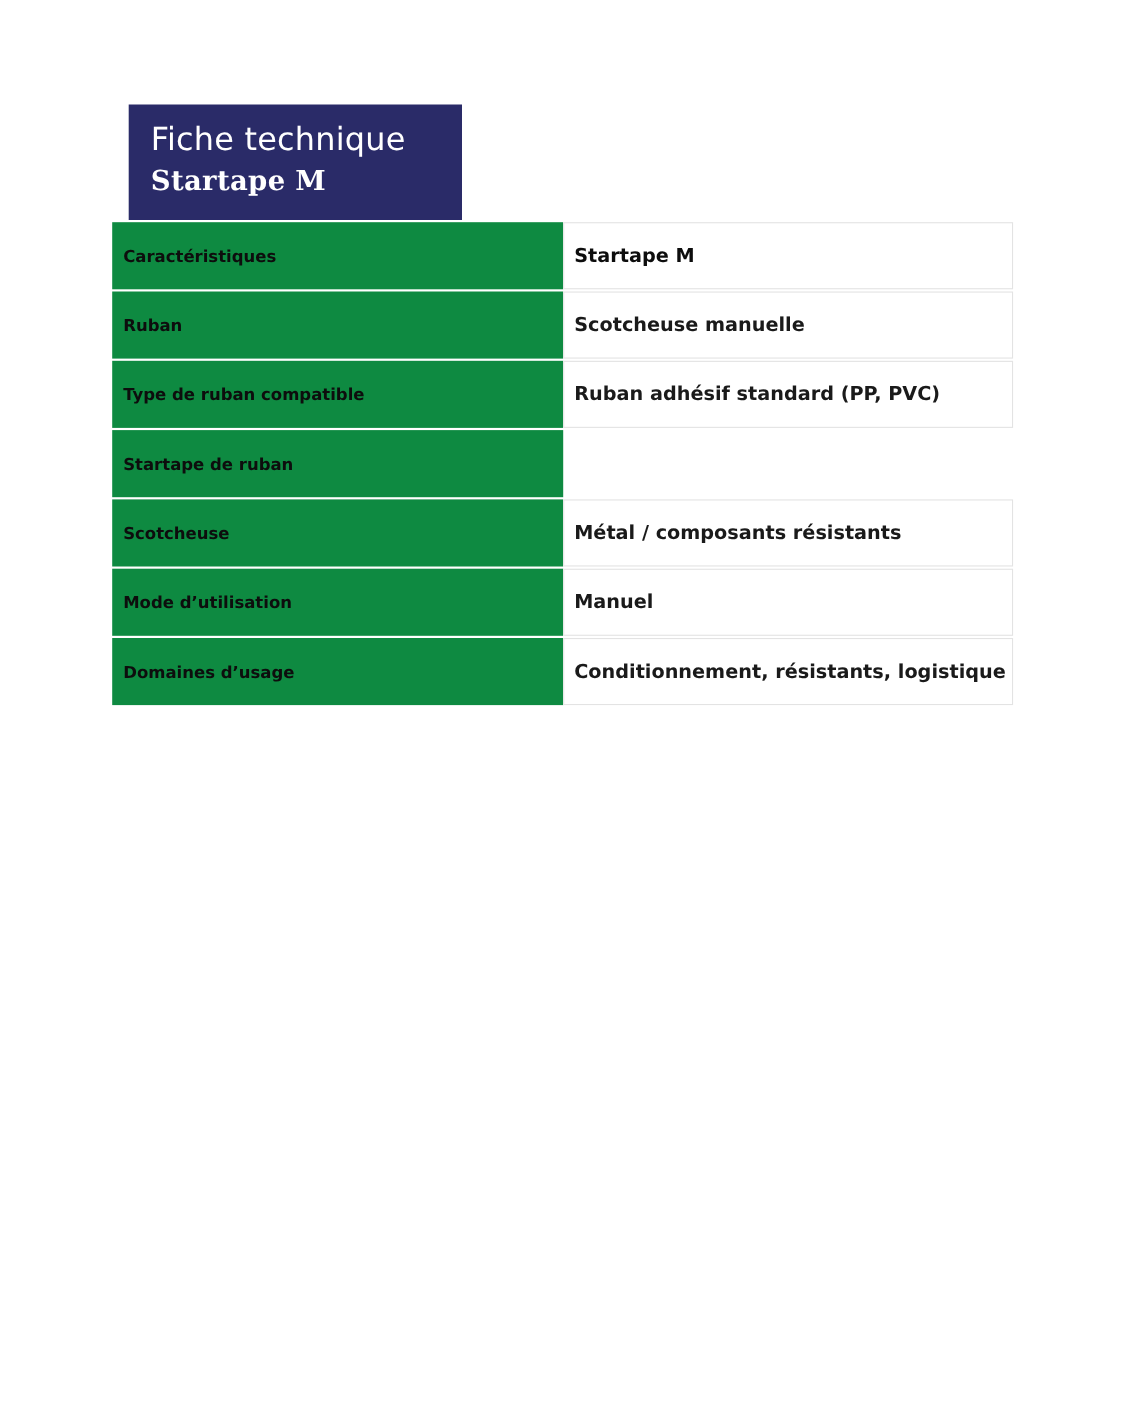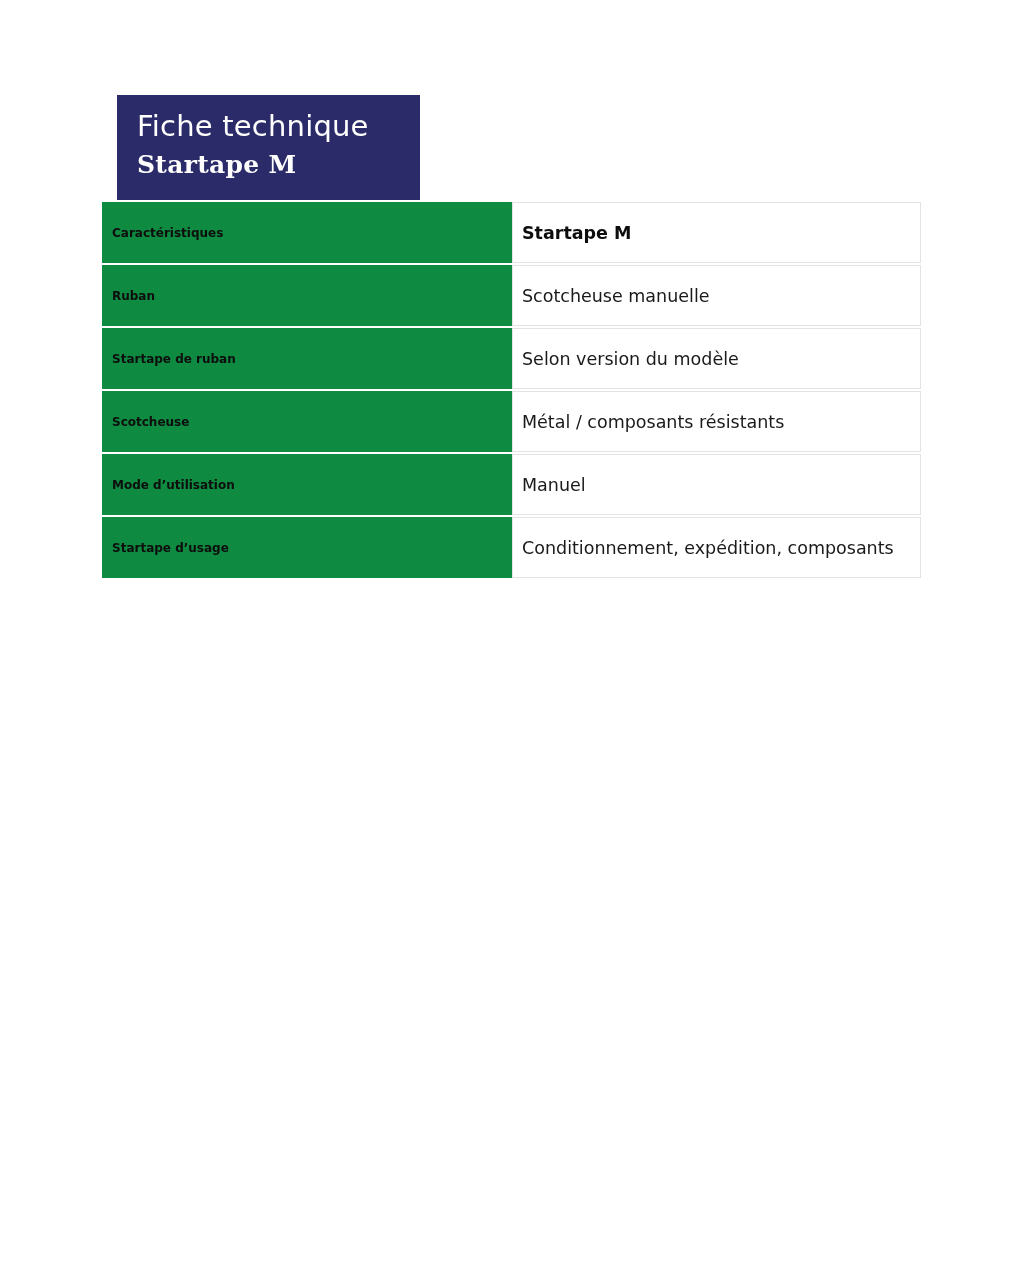--- a/index.html
+++ b/index.html
@@ -52,33 +52,33 @@
   .spec-row {
     display: flex;
     height: 61px;
   }
   .cell-label {
     width: 410px;
     box-sizing: border-box;
     background: #0e8a41;
     color: #0d0d0d;
     font-weight: 700;
-    font-size: 12px;
+    font-size: 15px;
     display: flex;
     align-items: center;
     padding-left: 10px;
     flex-shrink: 0;
   }
   .cell-value {
     flex: 1;
     box-sizing: border-box;
     background: #ffffff;
     border: 1px solid #e3e3e3;
     color: #1a1a1a;
-    font-weight: 400;
+    font-weight: 700;
     font-size: 17.5px;
     display: flex;
     align-items: center;
     padding-left: 9px;
   }
   .cell-value.bold {
     font-weight: 700;
     color: #0d0d0d;
   }
 </style>
@@ -96,35 +96,38 @@
     <div class="spec-row">
       <div class="cell-label">Caractéristiques</div>
       <div class="cell-value bold">Startape M</div>
     </div>
 
     <div class="spec-row">
       <div class="cell-label">Ruban</div>
       <div class="cell-value">Scotcheuse manuelle</div>
     </div>
 
+    <div class="spec-row">
+      <div class="cell-label">Type de ruban compatible</div>
+      <div class="cell-value">Ruban adhésif standard (PP, PVC)</div>
+    </div>
 
     <div class="spec-row">
       <div class="cell-label">Startape de ruban</div>
-      <div class="cell-value">Selon version du modèle</div>
     </div>
 
     <div class="spec-row">
       <div class="cell-label">Scotcheuse</div>
       <div class="cell-value">Métal / composants résistants</div>
     </div>
 
     <div class="spec-row">
       <div class="cell-label">Mode d’utilisation</div>
       <div class="cell-value">Manuel</div>
     </div>
 
     <div class="spec-row">
-      <div class="cell-label">Startape d’usage</div>
-      <div class="cell-value">Conditionnement, expédition, composants</div>
+      <div class="cell-label">Domaines d’usage</div>
+      <div class="cell-value">Conditionnement, résistants, logistique</div>
     </div>
   </div>
 
 </div>
 
 </body></html>

